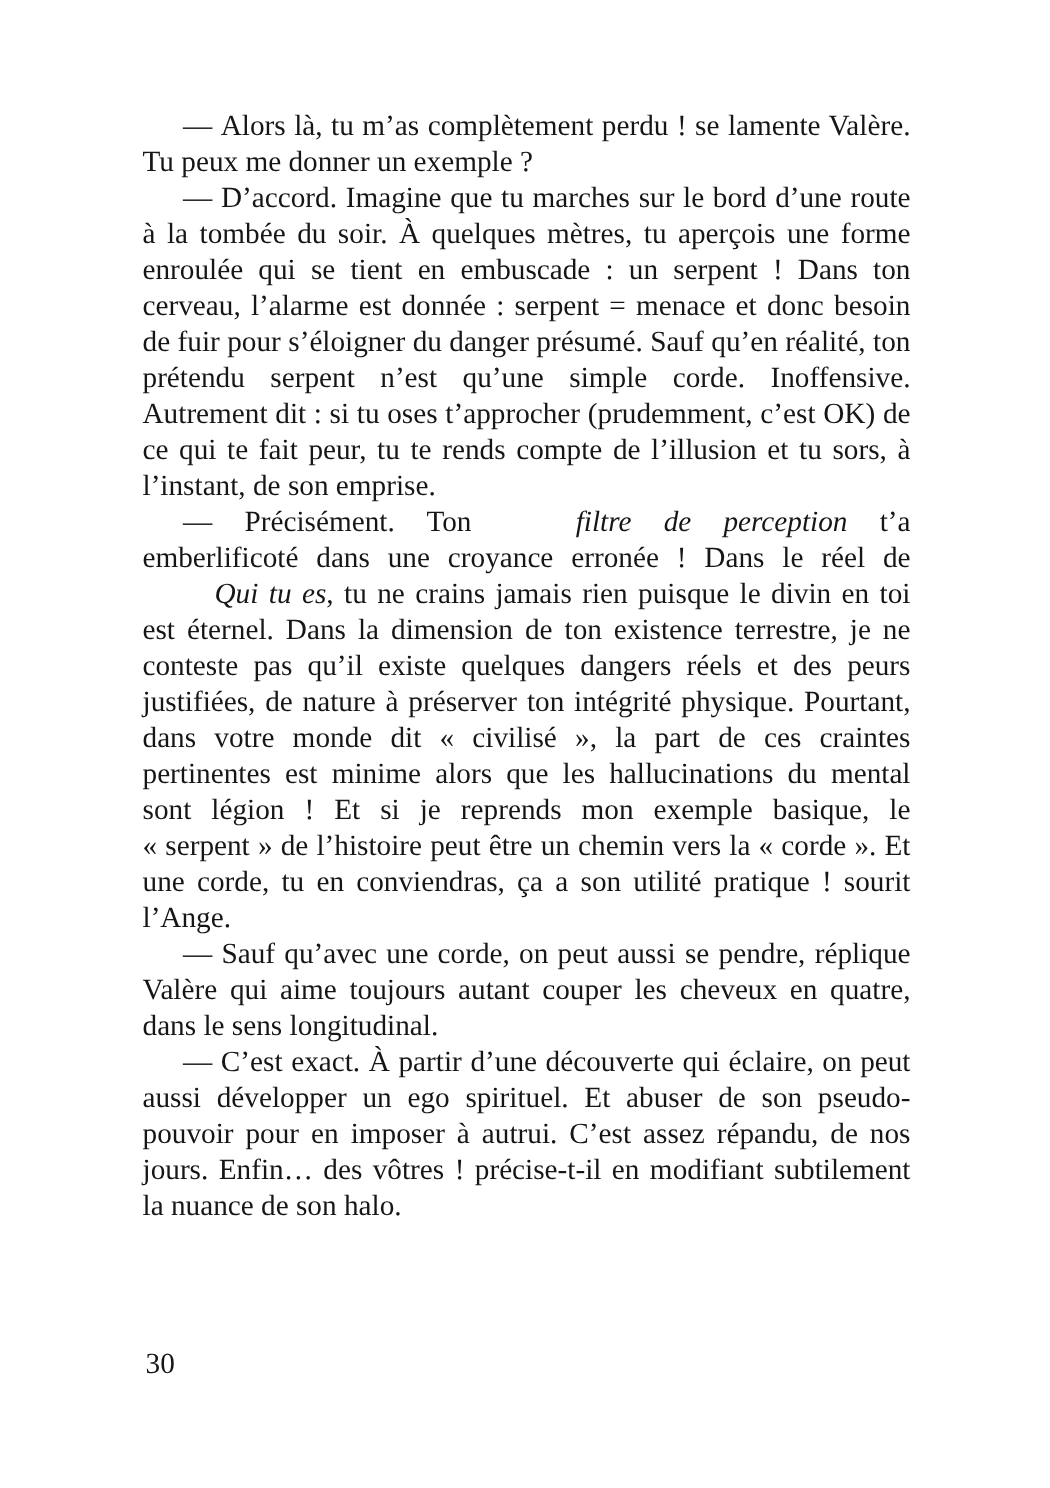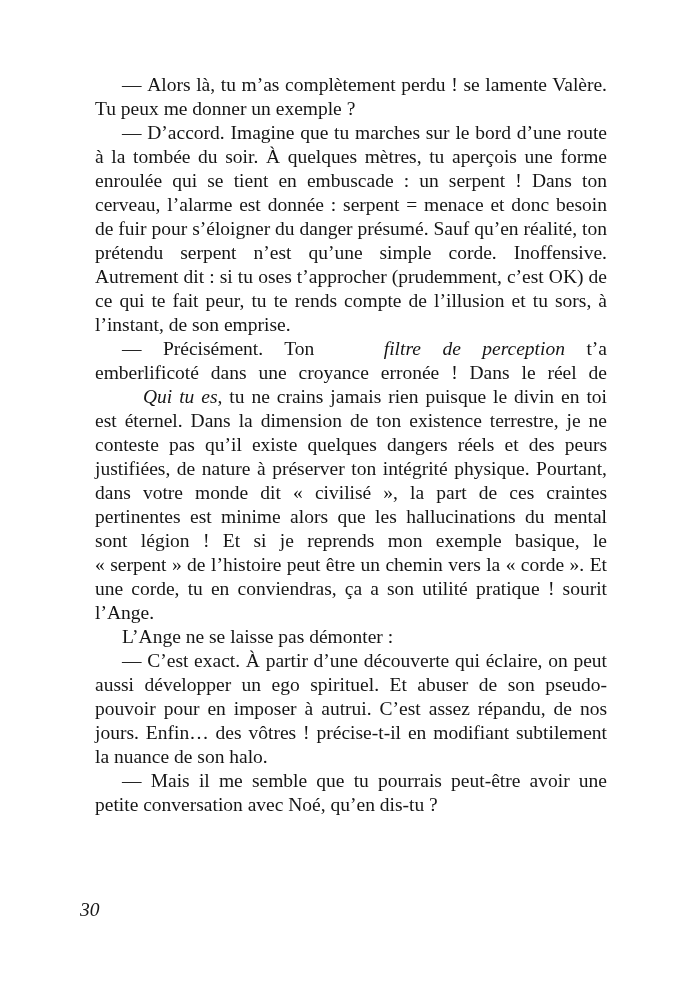--- a/index.html
+++ b/index.html
@@ -29,33 +29,31 @@
   .para {
     text-indent: 27px;
     margin: 0;
   }
   .italic {
     font-style: italic;
     margin-left: 48px;
   }
   .page-number {
     position: absolute;
-    left: 80px;
+    left: 97px;
     top: 898px;
     font-size: 19.5px;
     line-height: 24px;
-    font-style: italic;
   }
 </style>
 </head>
 <body>
 
 <div class="book-page">
   <div class="text-block">
       <p class="para"><span>—&nbsp;Alors là, tu m’as complètement perdu&nbsp;! se lamente Valère. Tu peux me donner un exemple&nbsp;?</span></p>
       <p class="para"><span>—&nbsp;D’accord. Imagine que tu marches sur le bord d’une route à la tombée du soir. À quelques mètres, tu aperçois une forme enroulée qui se tient en embuscade&nbsp;: un serpent&nbsp;! Dans ton cerveau, l’alarme est donnée&nbsp;: serpent = menace et donc besoin de fuir pour s’éloigner du danger présumé. Sauf qu’en réalité, ton prétendu serpent n’est qu’une simple corde. Inoffensive. Autrement dit&nbsp;: si tu oses t’approcher (prudemment, c’est OK) de ce qui te fait peur, tu te rends compte de l’illusion et tu sors, à l’instant, de son emprise.</span></p>
       <p class="para"><span>—&nbsp;Précisément. Ton </span><span class="italic">filtre de perception</span><span> t’a emberlificoté dans une croyance erronée&nbsp;! Dans le réel de </span><span class="italic">Qui tu es</span><span>, tu ne crains jamais rien puisque le divin en toi est éternel. Dans la dimension de ton existence terrestre, je ne conteste pas qu’il existe quelques dangers réels et des peurs justifiées, de nature à préserver ton intégrité physique. Pourtant, dans votre monde dit «&nbsp;civilisé&nbsp;», la part de ces craintes pertinentes est minime alors que les hallucinations du mental sont légion&nbsp;! Et si je reprends mon exemple basique, le «&nbsp;serpent&nbsp;» de l’histoire peut être un chemin vers la «&nbsp;corde&nbsp;». Et une corde, tu en conviendras, ça a son utilité pratique&nbsp;! sourit l’Ange.</span></p>
-      <p class="para"><span>L’Ange ne se laisse pas démonter&nbsp;:</span></p>
+      <p class="para"><span>—&nbsp;Sauf qu’avec une corde, on peut aussi se pendre, réplique Valère qui aime toujours autant couper les cheveux en quatre, dans le sens longitudinal.</span></p>
       <p class="para"><span>—&nbsp;C’est exact. À partir d’une découverte qui éclaire, on peut aussi développer un ego spirituel. Et abuser de son pseudo-pouvoir pour en imposer à autrui. C’est assez répandu, de nos jours. Enfin… des vôtres&nbsp;! précise-t-il en modifiant subtilement la nuance de son halo.</span></p>
-      <p class="para"><span>—&nbsp;Mais il me semble que tu pourrais peut-être avoir une petite conversation avec Noé, qu’en dis-tu&nbsp;?</span></p>
     </div>
   <div class="page-number">30</div>
 </div>
 
 </body></html>

